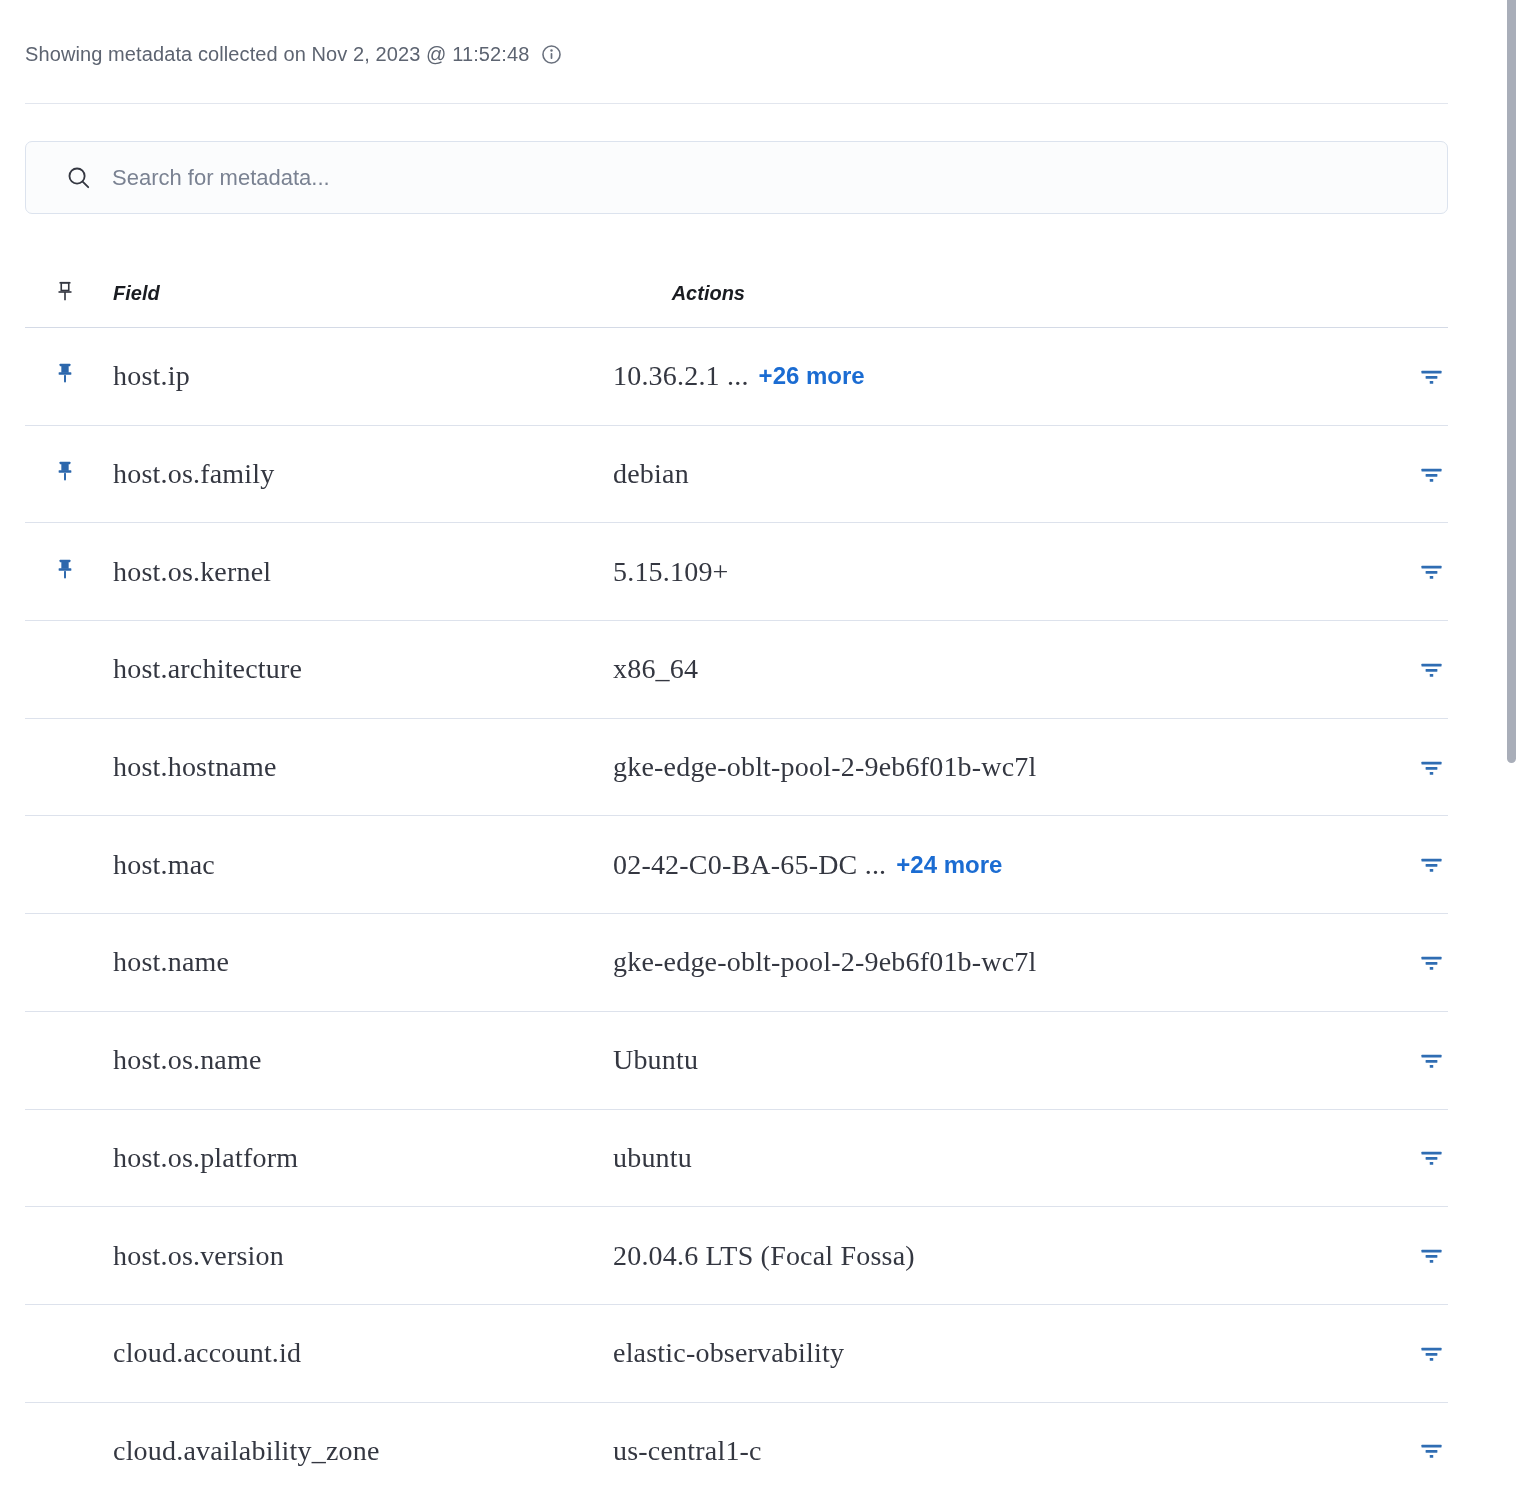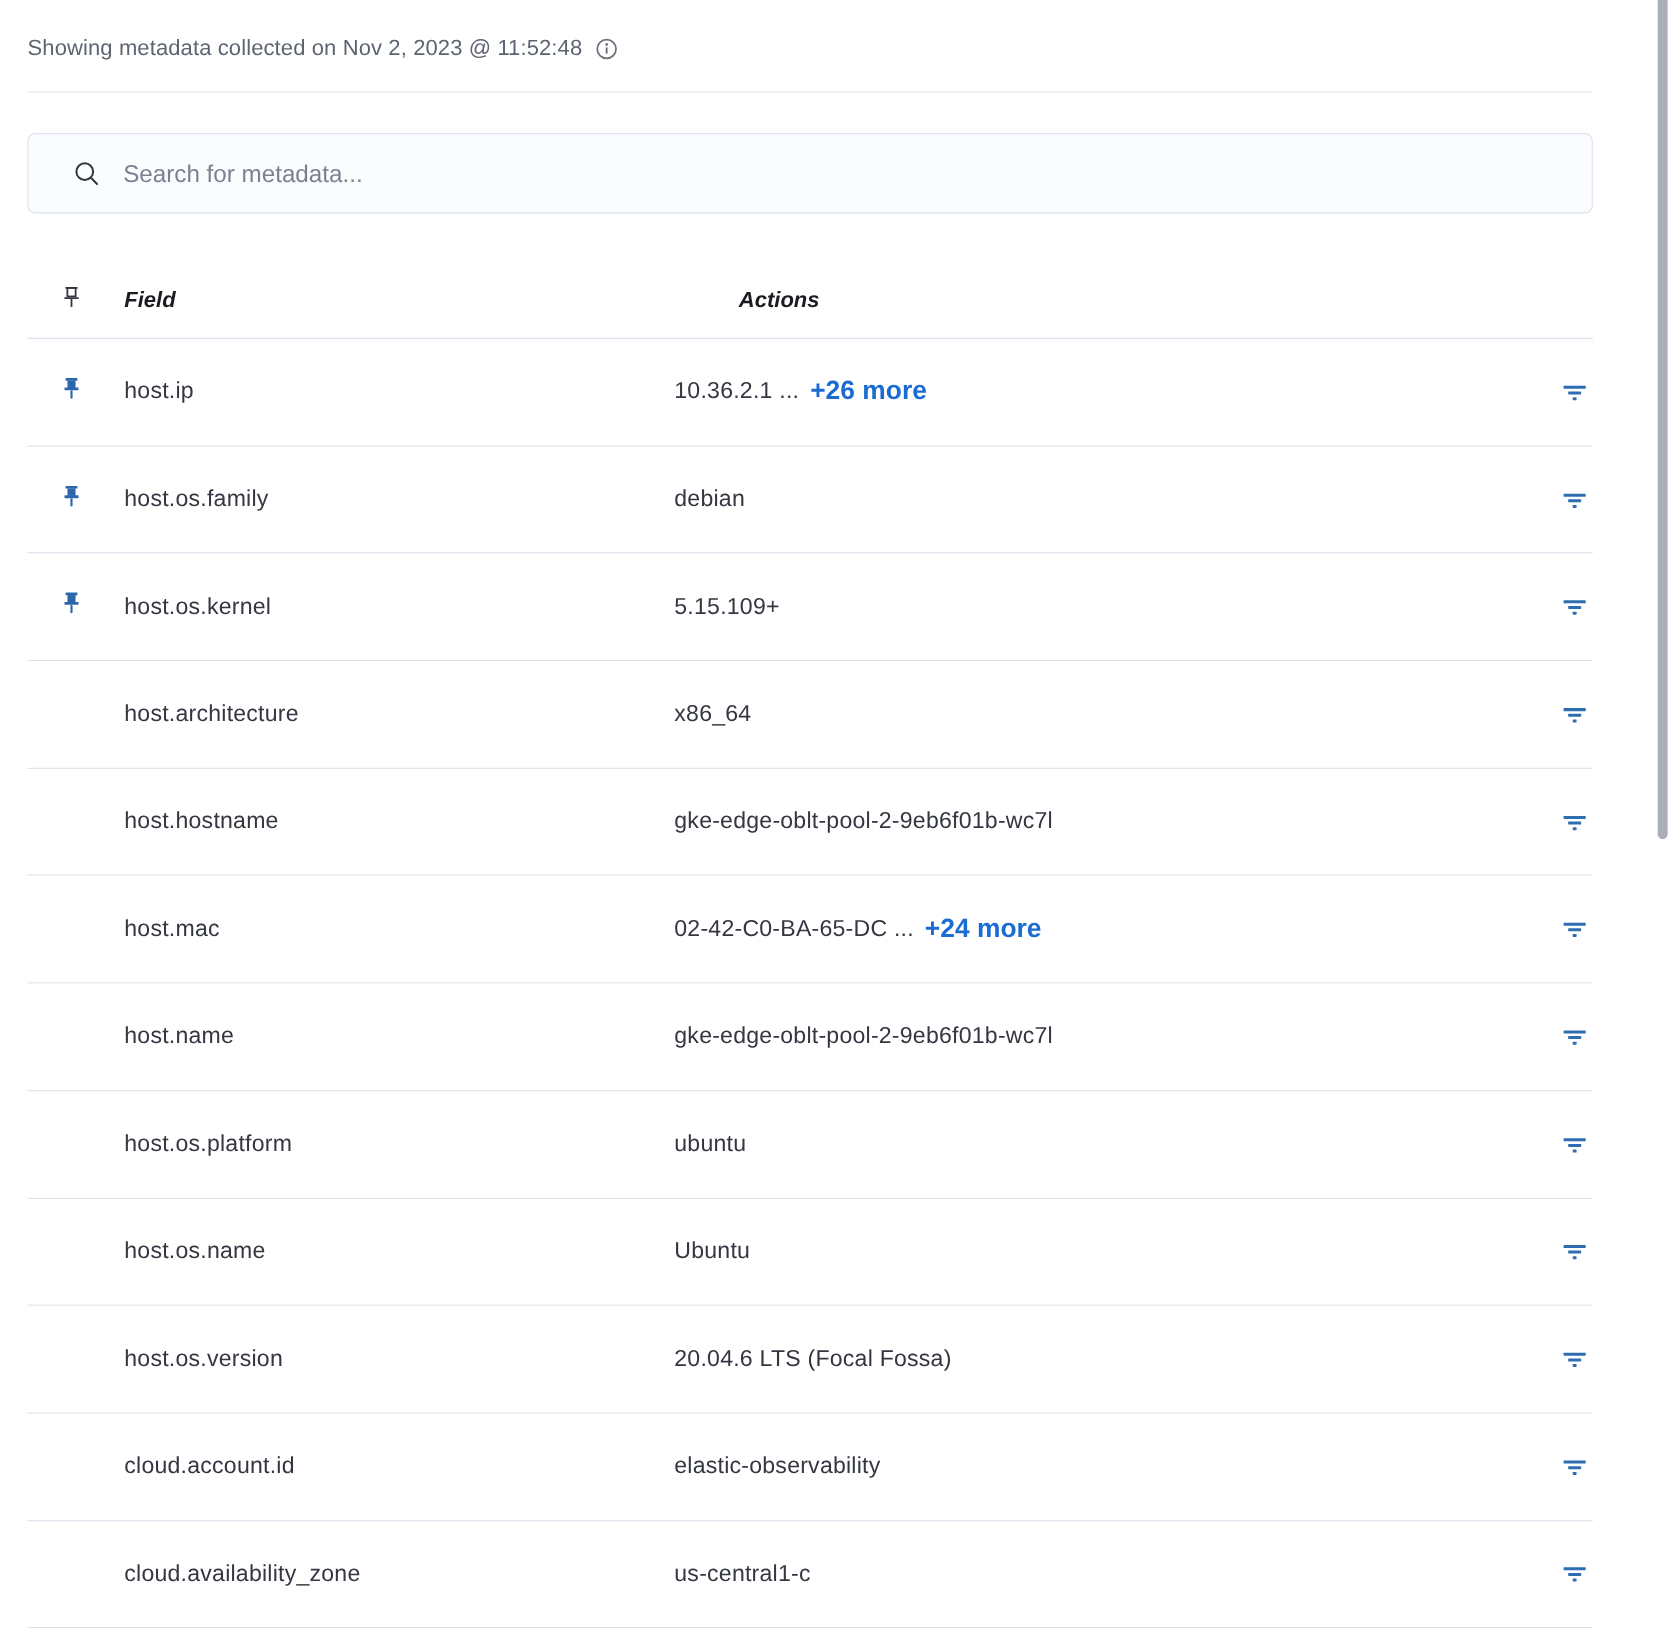--- a/index.html
+++ b/index.html
@@ -7,21 +7,21 @@
     width: 1524px; height: 1494px;
     background: #ffffff;
     font-family: "Liberation Sans", "DejaVu Sans", sans-serif;
     overflow: hidden;
     position: relative;
   }
   .page { margin: 0 76px 0 25px; width: 1423px; }
 
   
   .top {
-    height: 84px;
+    height: 104px;
     border-bottom: 1px solid #e2e6ee;
     display: flex; align-items: center; gap: 12px;
     padding-top: 6px;
   }
   .top-title { font-size: 20px; color: #5d6471; letter-spacing: .1px; }
   .info-ico { width: 21px; height: 21px; display: inline-flex; cursor: pointer; }
 
   
   .searchbox {
     margin-top: 37px;
@@ -53,21 +53,21 @@
     height: 97.7px;
     border-bottom: 1px solid #dde2ec;
     display: flex; align-items: center;
   }
   .c-pin   { width: 88px; padding-left: 30px; flex: 0 0 auto; }
   .c-field { width: 500px; flex: 0 0 auto; padding-right: 20px; }
   .c-value { flex: 1 1 auto; padding-right: 20px; }
   .c-actions { width: 132px; flex: 0 0 auto; display: flex; justify-content: flex-end; }
 
   .th { font-size: 20px; font-weight: 700; color: #1a1c21; }
-  .cell-text { font-size: 21px; color: #343741; letter-spacing: .2px; }
+  .cell-text { font-size: 28px; color: #343741; letter-spacing: .2px; font-family: Liberation Serif, serif; }
   .value-wrap { display: flex; align-items: center; gap: 10px; }
   .more-link {
     font-size: 24px; font-weight: 700; color: var(--link, #1b6cd2);
     text-decoration: none; cursor: pointer; white-space: nowrap;
   }
   .pin-ico { width: 20px; height: 22px; display: inline-block; cursor: pointer; }
   .pin-ico-header { width: 20px; height: 24px; display: inline-block; }
   .filter-btn {
     width: 34px; height: 34px; border: none; background: transparent;
     display: flex; align-items: center; justify-content: center; cursor: pointer;
@@ -382,60 +382,60 @@
               <g class="pin-fill" fill="#2c67ac">
                 <rect x="3.6" y="0.6" width="8.8" height="2" rx="0.4"></rect>
                 <rect x="5" y="2.4" width="6" height="5.6"></rect>
                 <rect x="2.8" y="7.6" width="10.4" height="2.1" rx="0.4"></rect>
                 <rect x="7.2" y="9.7" width="1.6" height="6.3" rx="0.8"></rect>
               </g>
             </svg>
           </span>
         </div>
         <div class="c-field">
+          <span class="cell-text">host.os.name</span>
+        </div>
+        <div class="c-value">
+          <span class="value-wrap">
+            <span class="cell-text">Ubuntu</span>
+
+          </span>
+        </div>
+        <div class="c-actions">
+          <button class="filter-btn">
+            <svg class="filter-ico" viewBox="0 0 16 16" width="23" height="23">
+              <g class="filter-fill" fill="#2f6db3">
+                <rect x="1" y="4" width="14" height="1.9" rx="0.3"></rect>
+                <rect x="3.9" y="7.6" width="8.2" height="1.9" rx="0.3"></rect>
+                <rect x="6.8" y="11.2" width="2.4" height="1.9" rx="0.3"></rect>
+              </g>
+            </svg>
+          </button>
+        </div>
+      </div>
+
+      <div class="trow">
+        <div class="c-pin">
+          <span class="pin-ico" style="visibility: hidden;">
+            <svg viewBox="0 0 16 18" width="20" height="22">
+              <g class="pin-fill" fill="#2c67ac">
+                <rect x="3.6" y="0.6" width="8.8" height="2" rx="0.4"></rect>
+                <rect x="5" y="2.4" width="6" height="5.6"></rect>
+                <rect x="2.8" y="7.6" width="10.4" height="2.1" rx="0.4"></rect>
+                <rect x="7.2" y="9.7" width="1.6" height="6.3" rx="0.8"></rect>
+              </g>
+            </svg>
+          </span>
+        </div>
+        <div class="c-field">
           <span class="cell-text">host.os.platform</span>
         </div>
         <div class="c-value">
           <span class="value-wrap">
             <span class="cell-text">ubuntu</span>
-
-          </span>
-        </div>
-        <div class="c-actions">
-          <button class="filter-btn">
-            <svg class="filter-ico" viewBox="0 0 16 16" width="23" height="23">
-              <g class="filter-fill" fill="#2f6db3">
-                <rect x="1" y="4" width="14" height="1.9" rx="0.3"></rect>
-                <rect x="3.9" y="7.6" width="8.2" height="1.9" rx="0.3"></rect>
-                <rect x="6.8" y="11.2" width="2.4" height="1.9" rx="0.3"></rect>
-              </g>
-            </svg>
-          </button>
-        </div>
-      </div>
-
-      <div class="trow">
-        <div class="c-pin">
-          <span class="pin-ico" style="visibility: hidden;">
-            <svg viewBox="0 0 16 18" width="20" height="22">
-              <g class="pin-fill" fill="#2c67ac">
-                <rect x="3.6" y="0.6" width="8.8" height="2" rx="0.4"></rect>
-                <rect x="5" y="2.4" width="6" height="5.6"></rect>
-                <rect x="2.8" y="7.6" width="10.4" height="2.1" rx="0.4"></rect>
-                <rect x="7.2" y="9.7" width="1.6" height="6.3" rx="0.8"></rect>
-              </g>
-            </svg>
-          </span>
-        </div>
-        <div class="c-field">
-          <span class="cell-text">host.os.name</span>
-        </div>
-        <div class="c-value">
-          <span class="value-wrap">
-            <span class="cell-text">Ubuntu</span>
 
           </span>
         </div>
         <div class="c-actions">
           <button class="filter-btn">
             <svg class="filter-ico" viewBox="0 0 16 16" width="23" height="23">
               <g class="filter-fill" fill="#2f6db3">
                 <rect x="1" y="4" width="14" height="1.9" rx="0.3"></rect>
                 <rect x="3.9" y="7.6" width="8.2" height="1.9" rx="0.3"></rect>
                 <rect x="6.8" y="11.2" width="2.4" height="1.9" rx="0.3"></rect>

